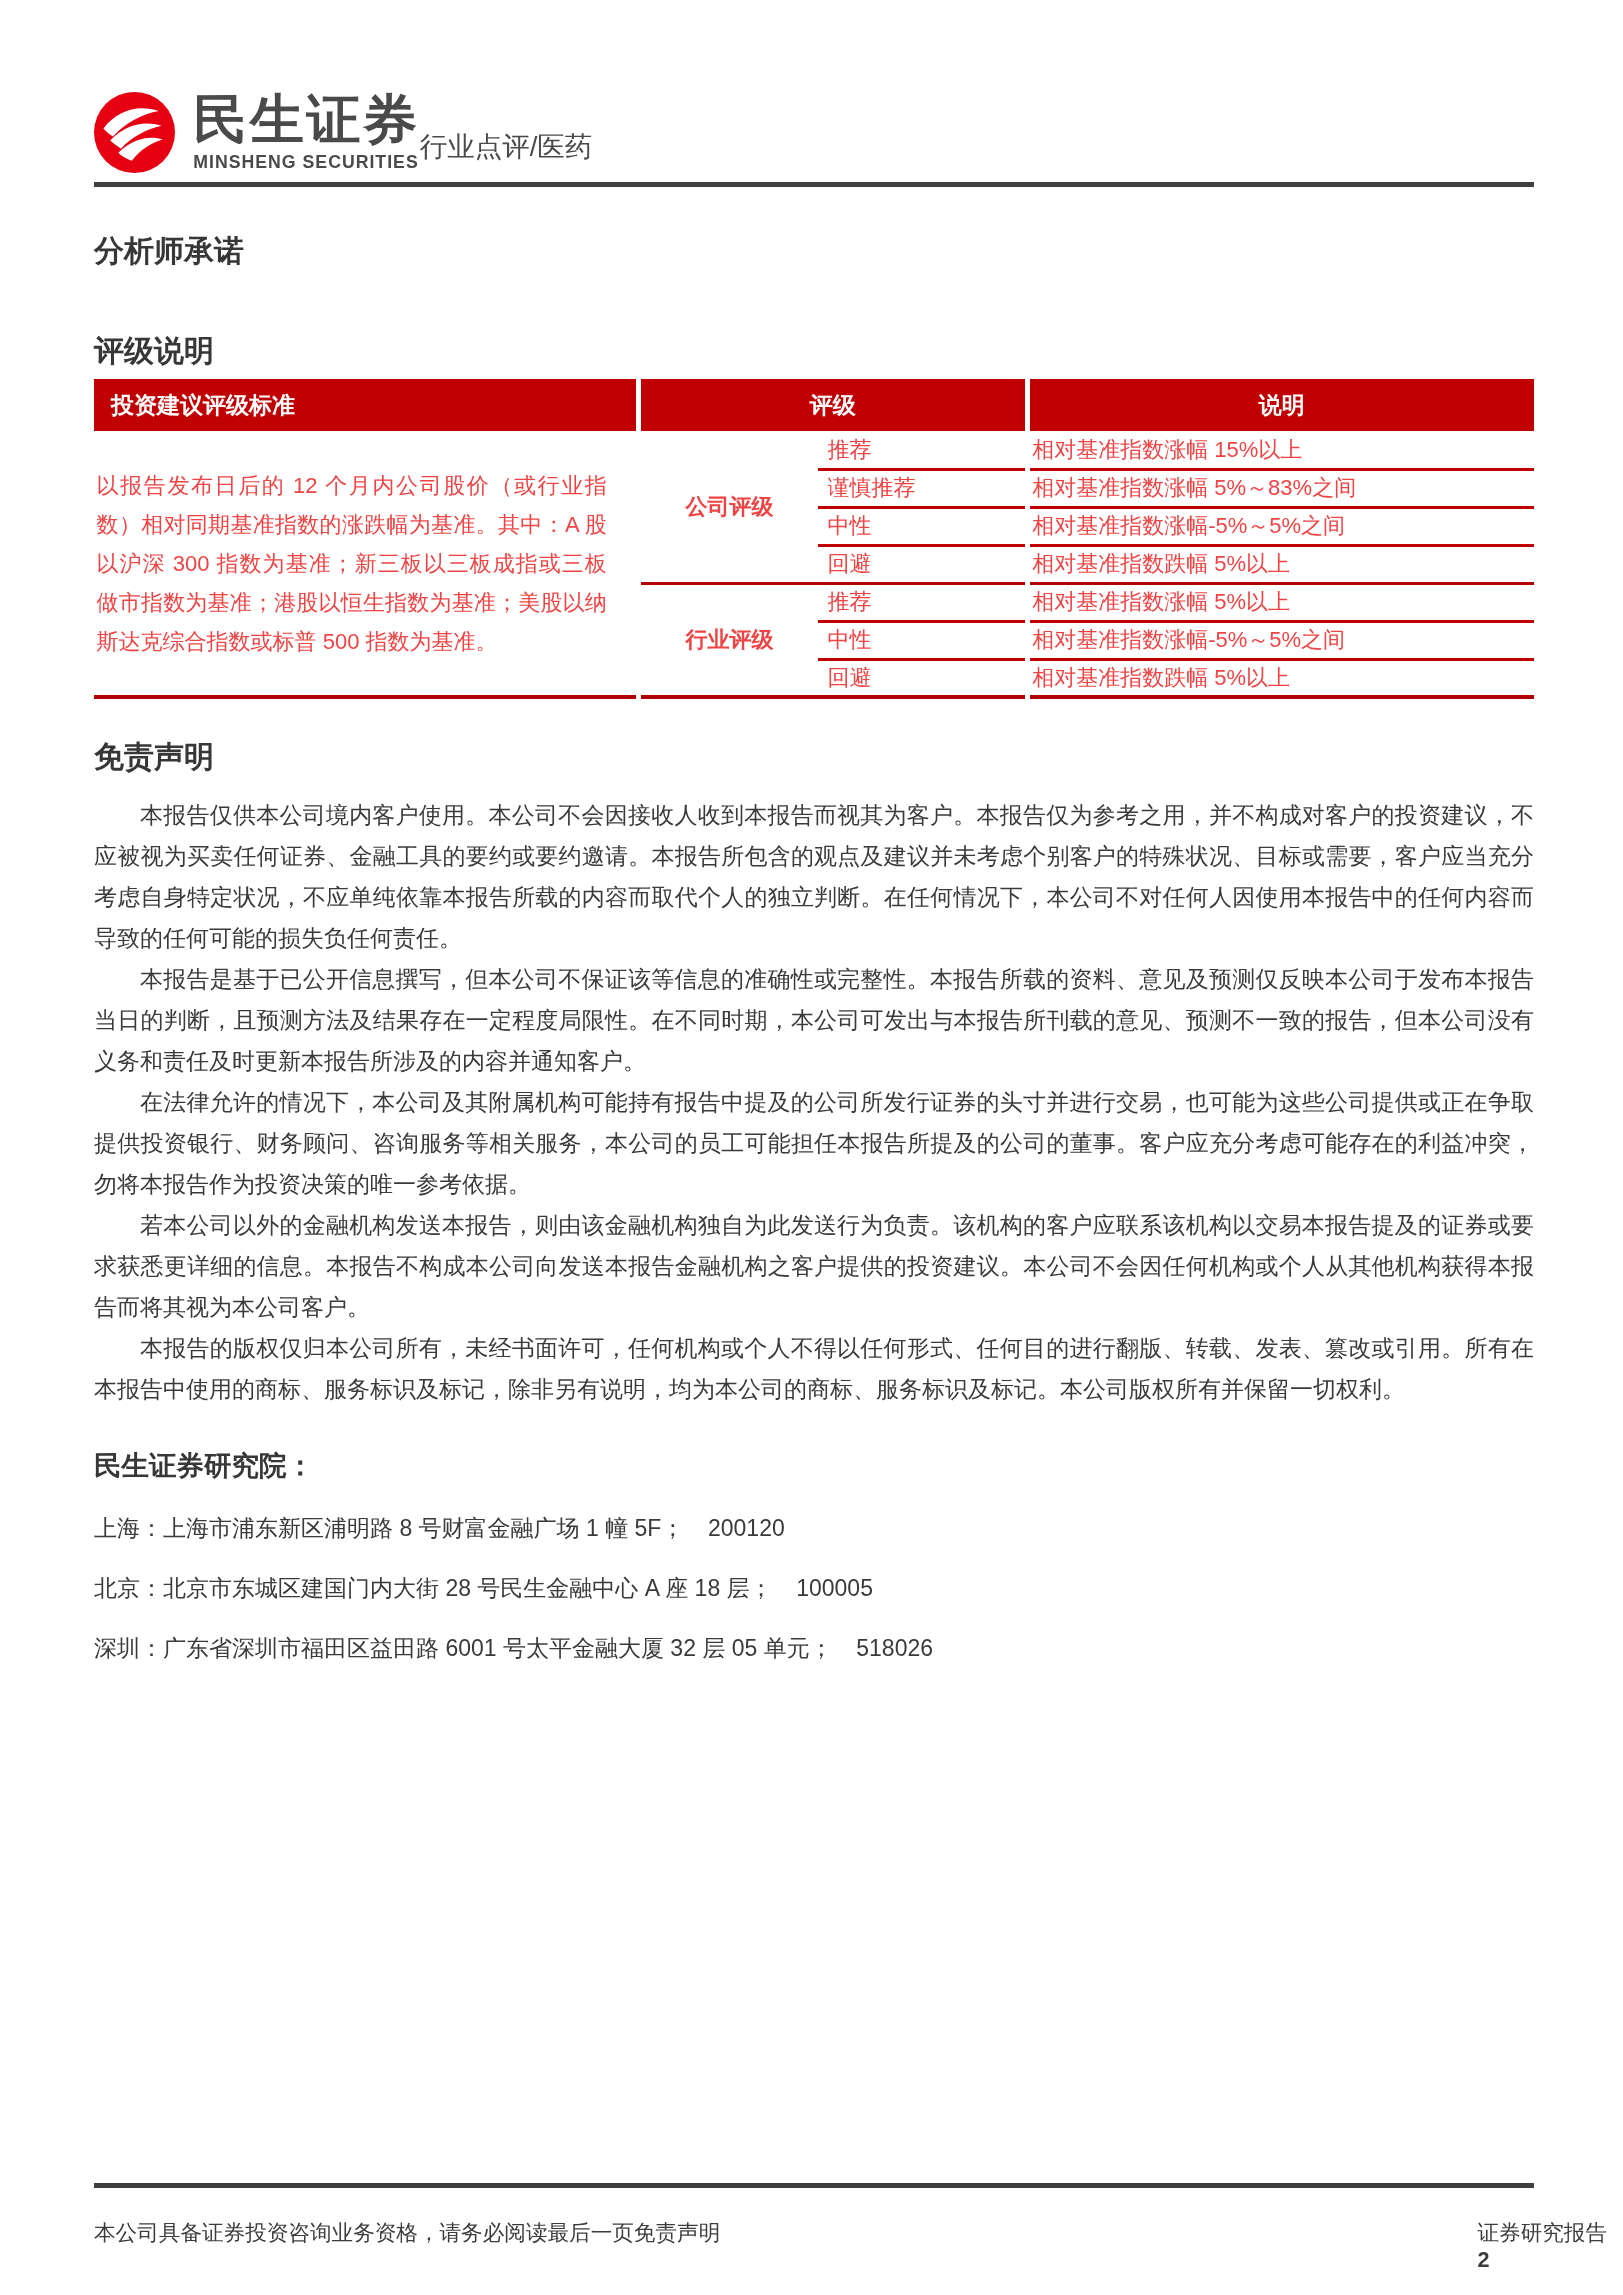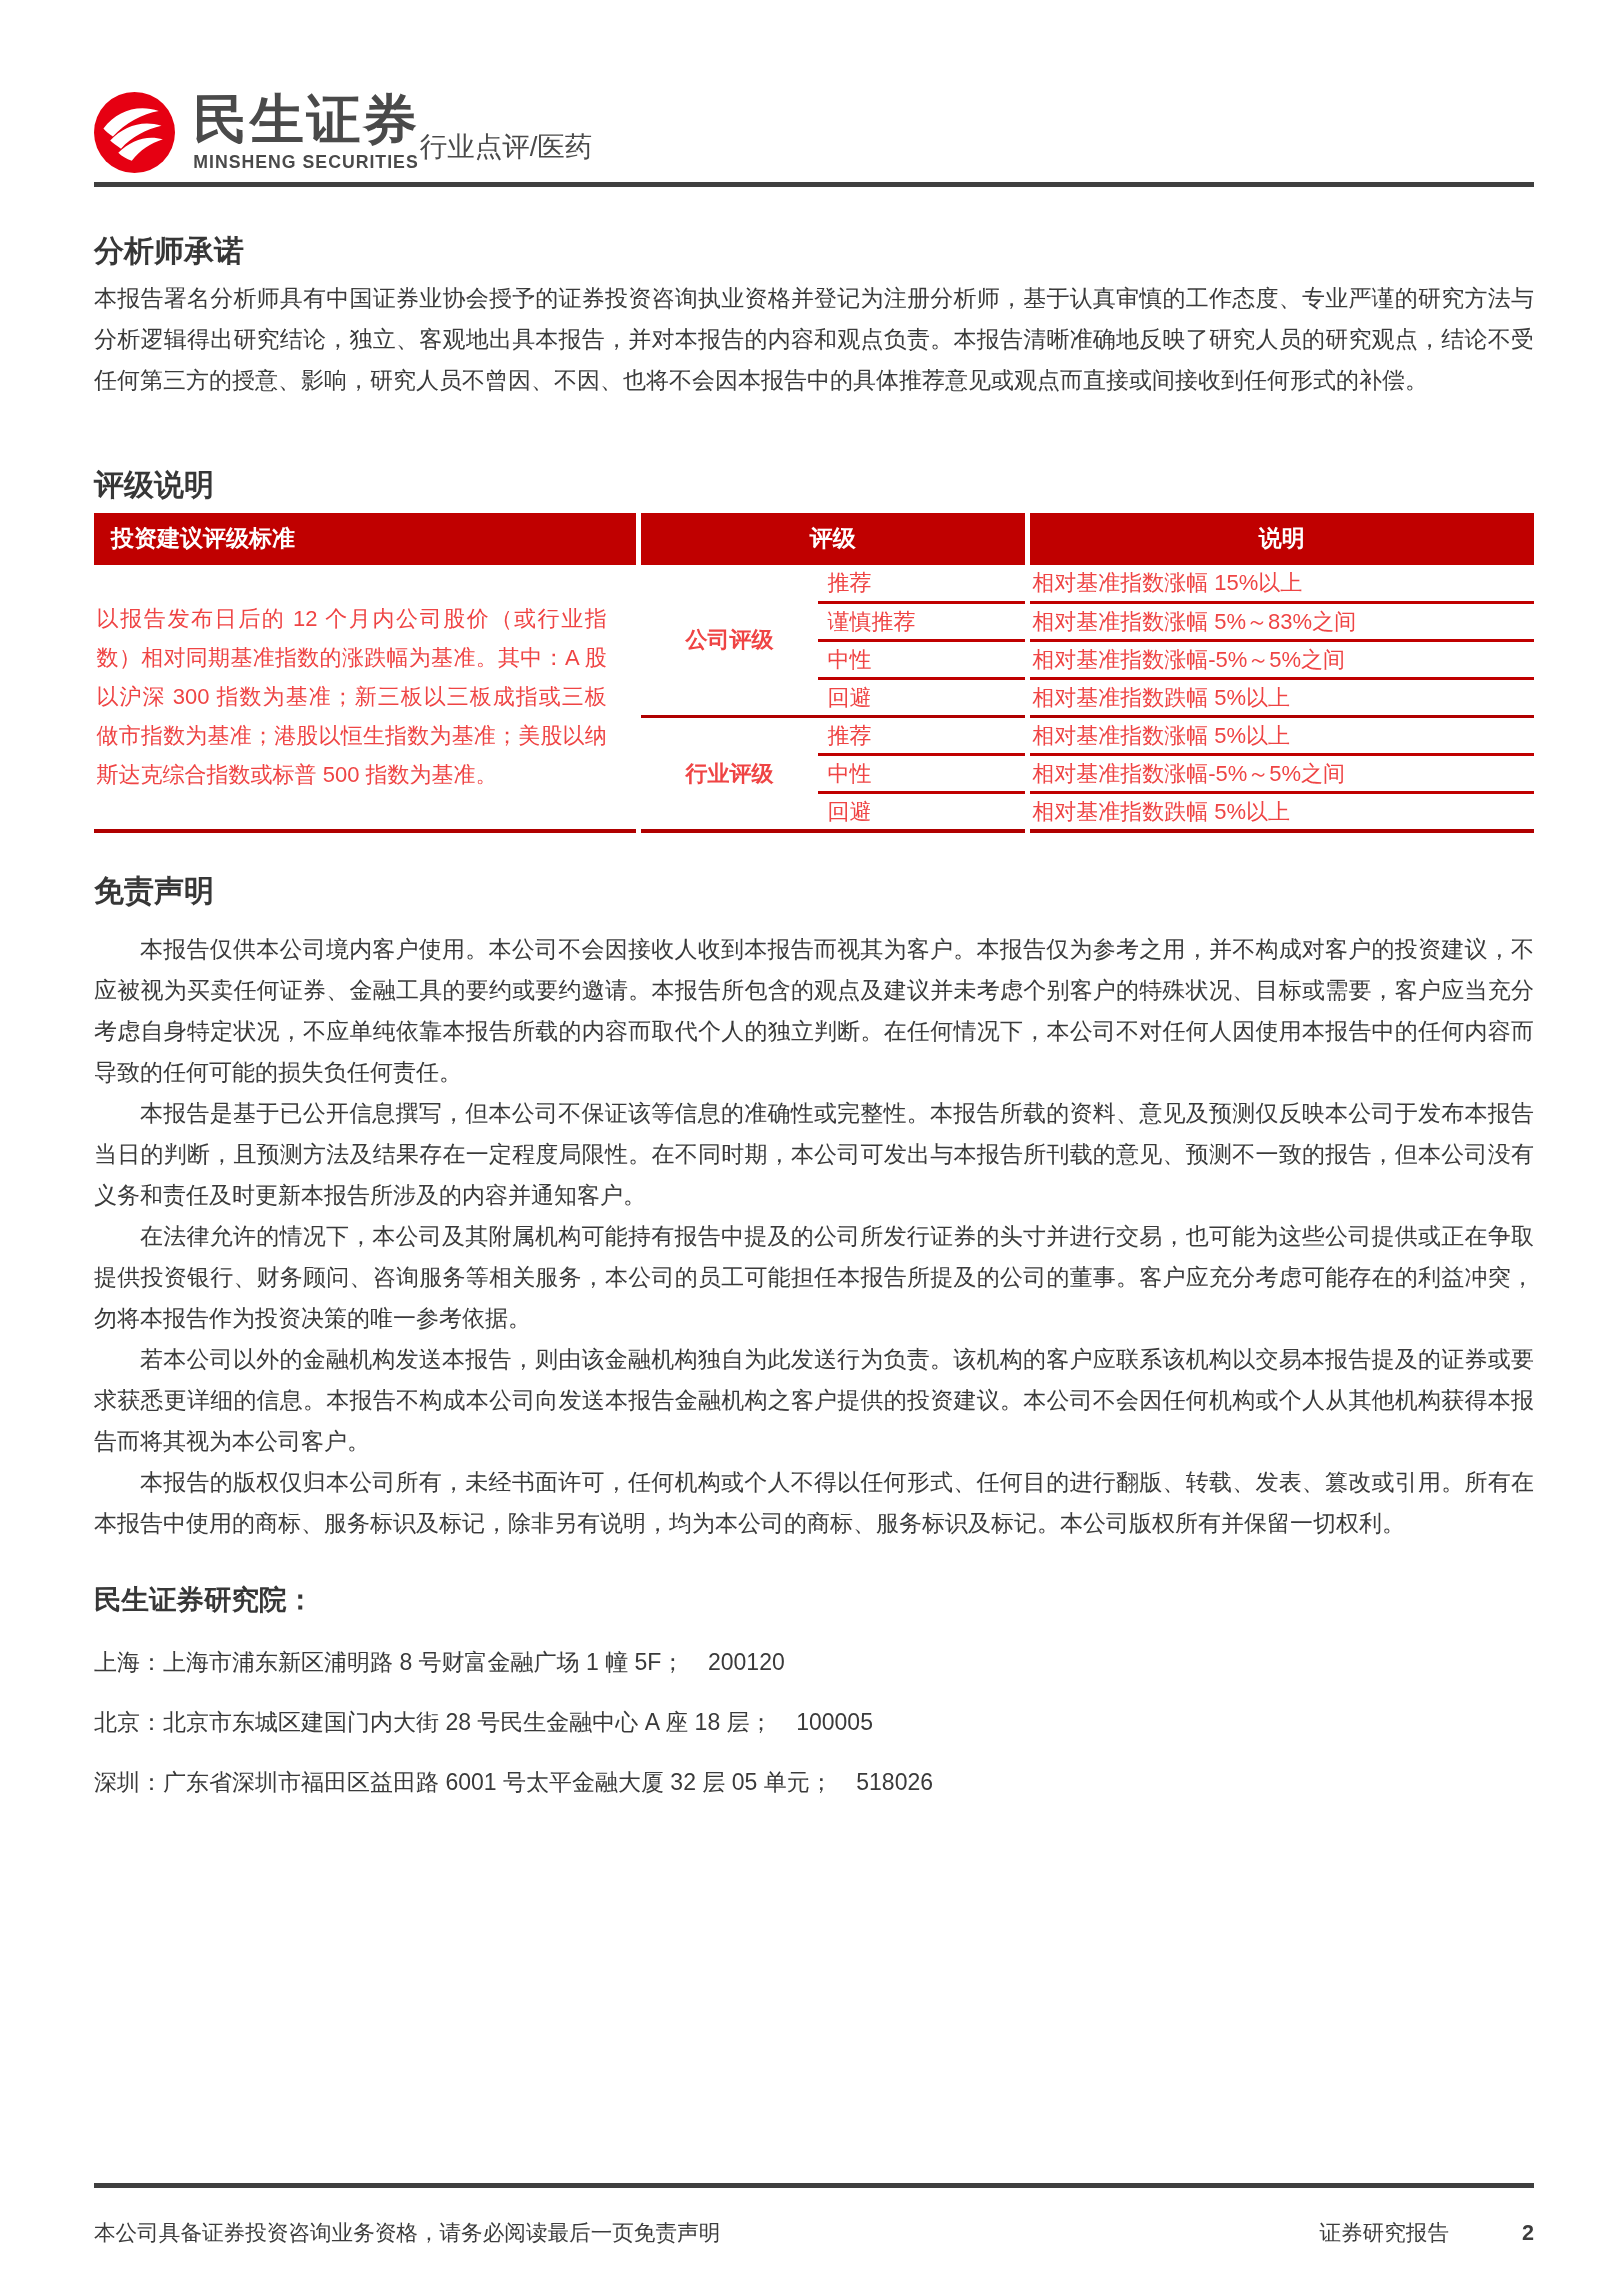--- a/index.html
+++ b/index.html
@@ -56,21 +56,21 @@
   .office { margin-top:29px; font-size:23px; color:#3a3a3a; }
   .office .zip { margin-left:23.6px; }
 
   
   .footer {
     position:absolute; left:94px; right:89px; top:2183px;
     border-top:5.2px solid #3f3f3f; padding-top:30px;
     display:flex; justify-content:space-between; align-items:baseline;
     font-size:21.6px; color:#3c3c3c;
   }
-  .footer-right { display:flex; align-items:baseline; }
+  .footer-right { display:flex; align-items:baseline;flex-direction:column; }
   .footer-page { font-weight:bold; margin-left:73px; }
 </style>
 </head>
 <body>
 
 <div class="page">
 
   <div class="header">
     <div class="logo">
       <svg class="logo-mark" viewBox="0 0 120 120" xmlns="http://www.w3.org/2000/svg">
@@ -81,21 +81,20 @@
       </svg>
       <div class="logo-text">
         <div class="cn">民生证券</div>
         <div class="en">MINSHENG SECURITIES</div>
       </div>
     </div>
     <div class="header-category">行业点评/医药</div>
   </div>
 
   <h2 class="section-title analyst-title">分析师承诺</h2>
-  <div class="analyst-body">本报告署名分析师具有中国证券业协会授予的证券投资咨询执业资格并登记为注册分析师，基于认真审慎的工作态度、专业严谨的研究方法与分析逻辑得出研究结论，独立、客观地出具本报告，并对本报告的内容和观点负责。本报告清晰准确地反映了研究人员的研究观点，结论不受任何第三方的授意、影响，研究人员不曾因、不因、也将不会因本报告中的具体推荐意见或观点而直接或间接收到任何形式的补偿。</div>
 
   <h2 class="section-title rating-title">评级说明</h2>
   <table class="rating-table">
     <colgroup>
       <col style="width:37.8%">
         <col style="width:12.5%">
         <col style="width:14.5%">
         <col style="width:35.2%">
     </colgroup>
     <thead>

